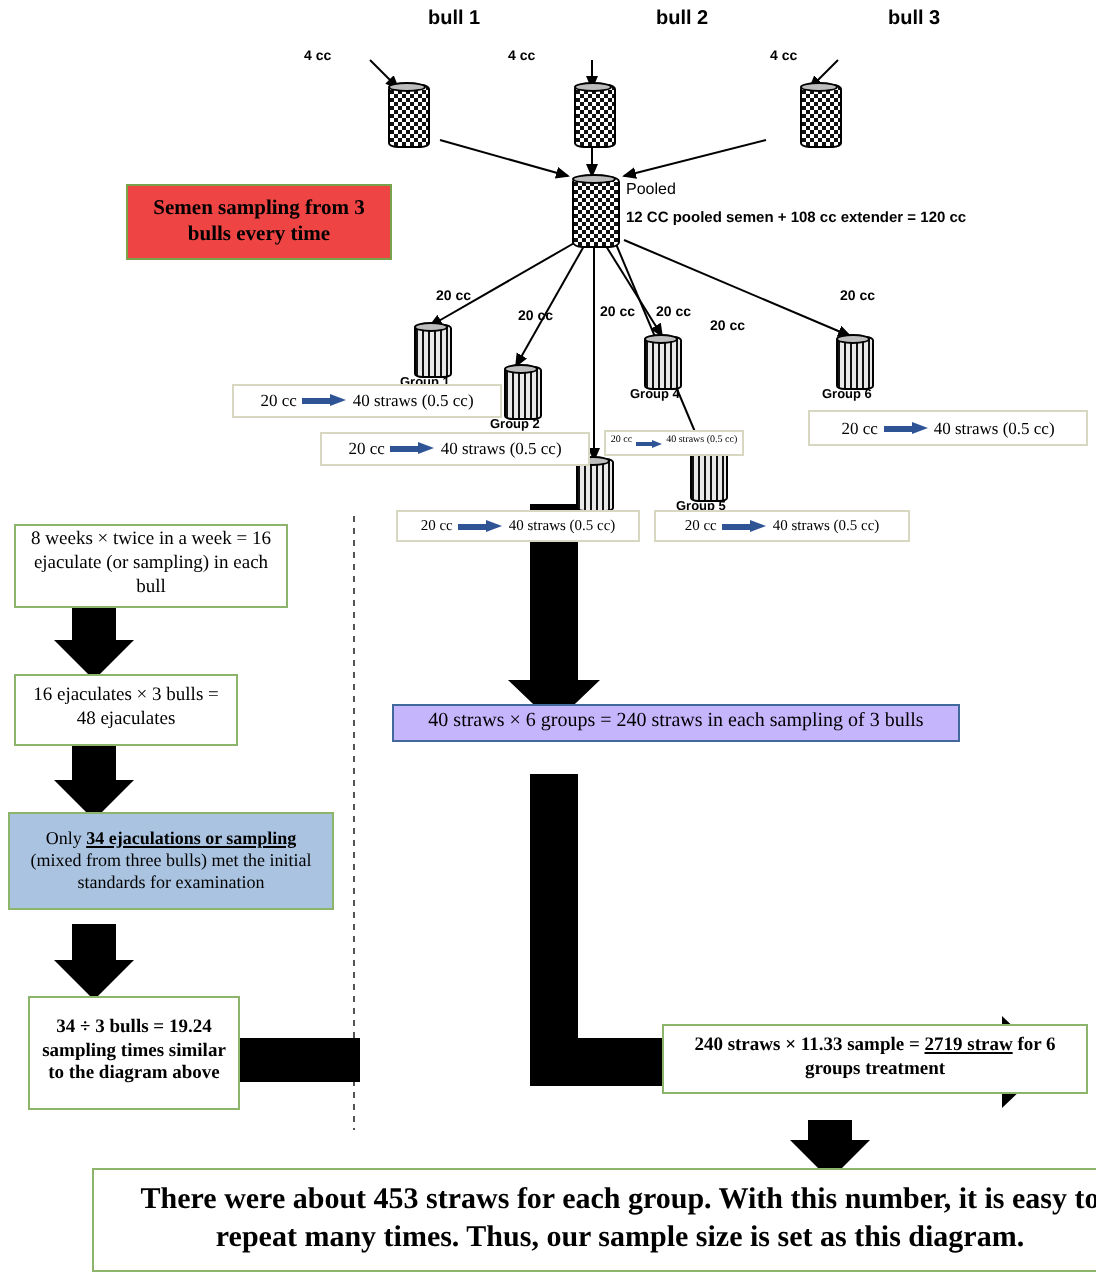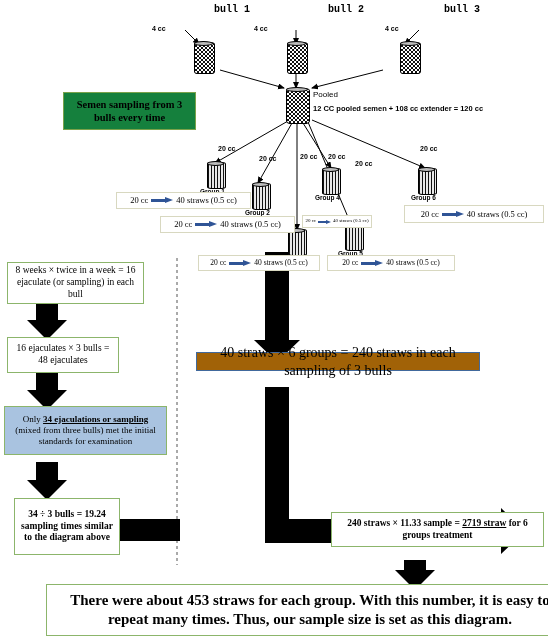--- a/index.html
+++ b/index.html
@@ -5,21 +5,21 @@
   html,body{margin:0;padding:0;}
   body{
     width:548px;height:643px;position:relative;
     background:#ffffff;
     font-family:"Liberation Serif", serif;
     color:#000;
     overflow:hidden;
   }
   .abs{position:absolute;}
   
-  .bull-label{font-family:Liberation Mono, monospace;font-weight:bold;font-size:10px;padding-left:48px;}
+  .bull-label{font-family:Liberation Sans, sans-serif;font-weight:bold;font-size:10px;padding-left:48px;}
   .cc-label{font-family:"Liberation Sans",sans-serif;font-weight:bold;font-size:7px;}
   .grp-label{font-family:"Liberation Sans",sans-serif;font-weight:bold;font-size:6.5px;}
   .pooled-t{font-family:"Liberation Sans",sans-serif;font-size:8px;}
   .pooled-b{font-family:"Liberation Sans",sans-serif;font-weight:bold;font-size:7.5px;text-align:center;}
 
   
   .vial{position:absolute;}
   .vial .body{
     position:absolute;left:0;top:0;width:100%;height:100%;
     border:1px solid #000;border-radius:22% / 8%;
@@ -42,25 +42,25 @@
     border:1px solid #000;border-radius:50%;
     background:#bdbdbd;box-sizing:border-box;
   }
 
   
   .box{
     position:absolute;box-sizing:border-box;
     display:flex;align-items:center;justify-content:center;
     text-align:center;line-height:1.25;
   }
-  .box-yellow{background:#15803d;border:1.5px solid #7aa24a;font-weight:bold;font-size:10.5px;}
+  .box-yellow{background:#ef4444;border:1.5px solid #7aa24a;font-weight:bold;font-size:10.5px;}
   .box-green{background:#ffffff;border:1.2px solid #8cb56b;font-size:9.5px;}
   .box-green-bold{background:#ffffff;border:1.2px solid #8cb56b;font-size:9.5px;font-weight:bold;}
   .box-blue{background:#a9c3e0;border:1.2px solid #8cb56b;font-size:9px;}
-  .box-orange{background:#a16207;border:1.1px solid #41699c;font-size:14px;}
+  .box-orange{background:#c4b5fd;border:1.1px solid #41699c;font-size:10px;}
   .box-straw{background:#ffffff;border:1px solid #d8d8c0;font-size:8.5px;}
   .box-final{background:#ffffff;border:1.5px solid #8cb56b;font-weight:bold;font-size:15px;}
 
   .straw-inner{display:flex;align-items:center;gap:3px;white-space:nowrap;}
   .strawarrow{display:inline-block;position:relative;width:22px;height:5px;}
   .strawarrow i{position:absolute;left:0;top:1px;width:15px;height:3px;background:#2f5496;display:block;}
   .strawarrow b{position:absolute;right:0;top:-1px;width:0;height:0;
      border-top:3.5px solid transparent;border-bottom:3.5px solid transparent;border-left:8px solid #2f5496;}
 
   .u{text-decoration:underline;}

